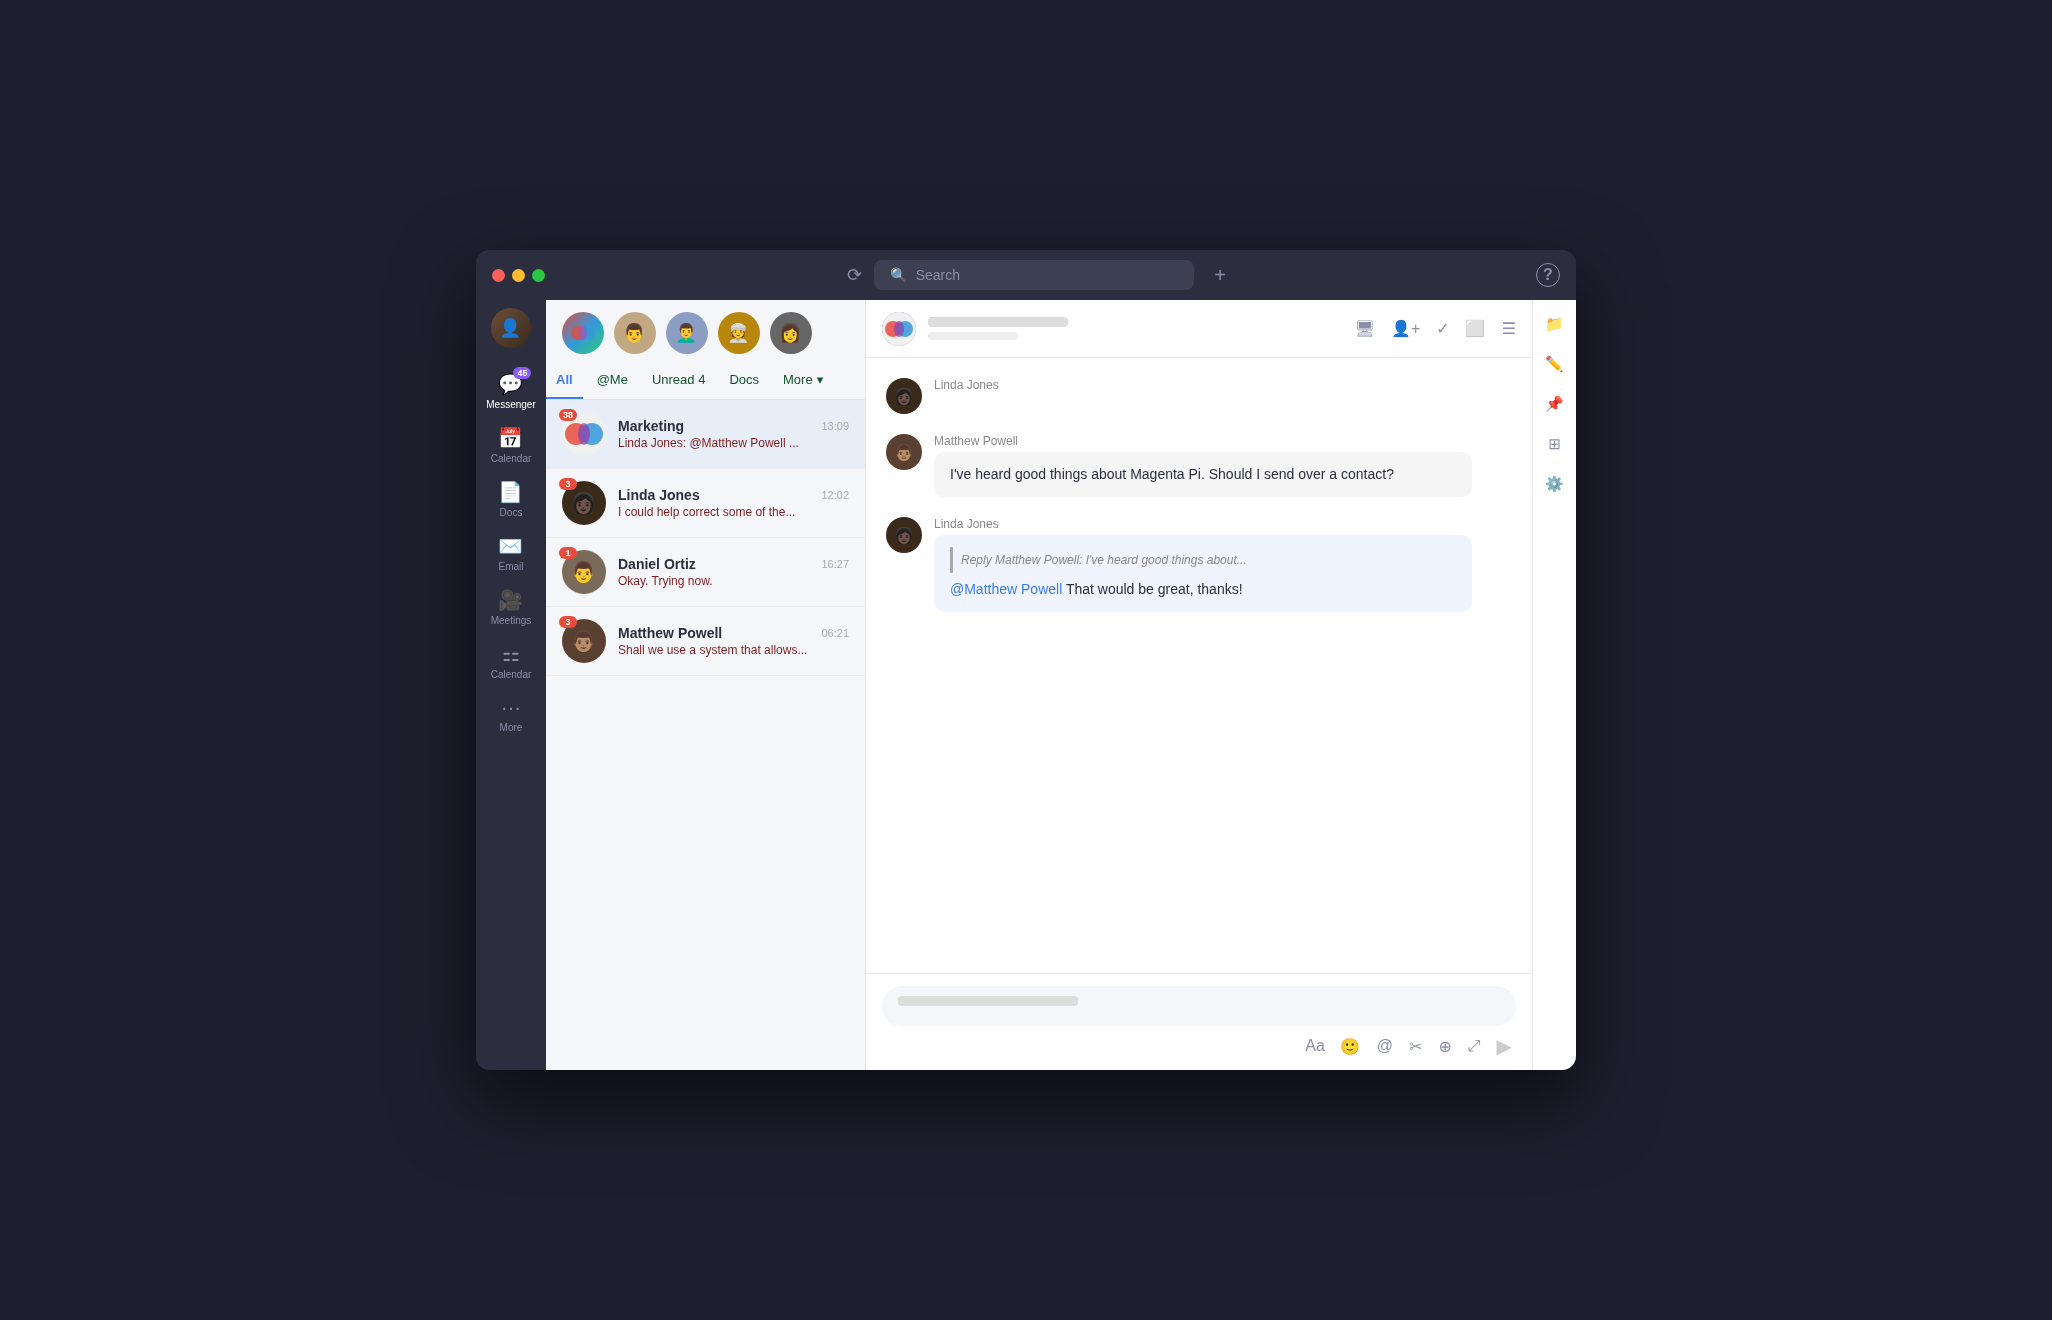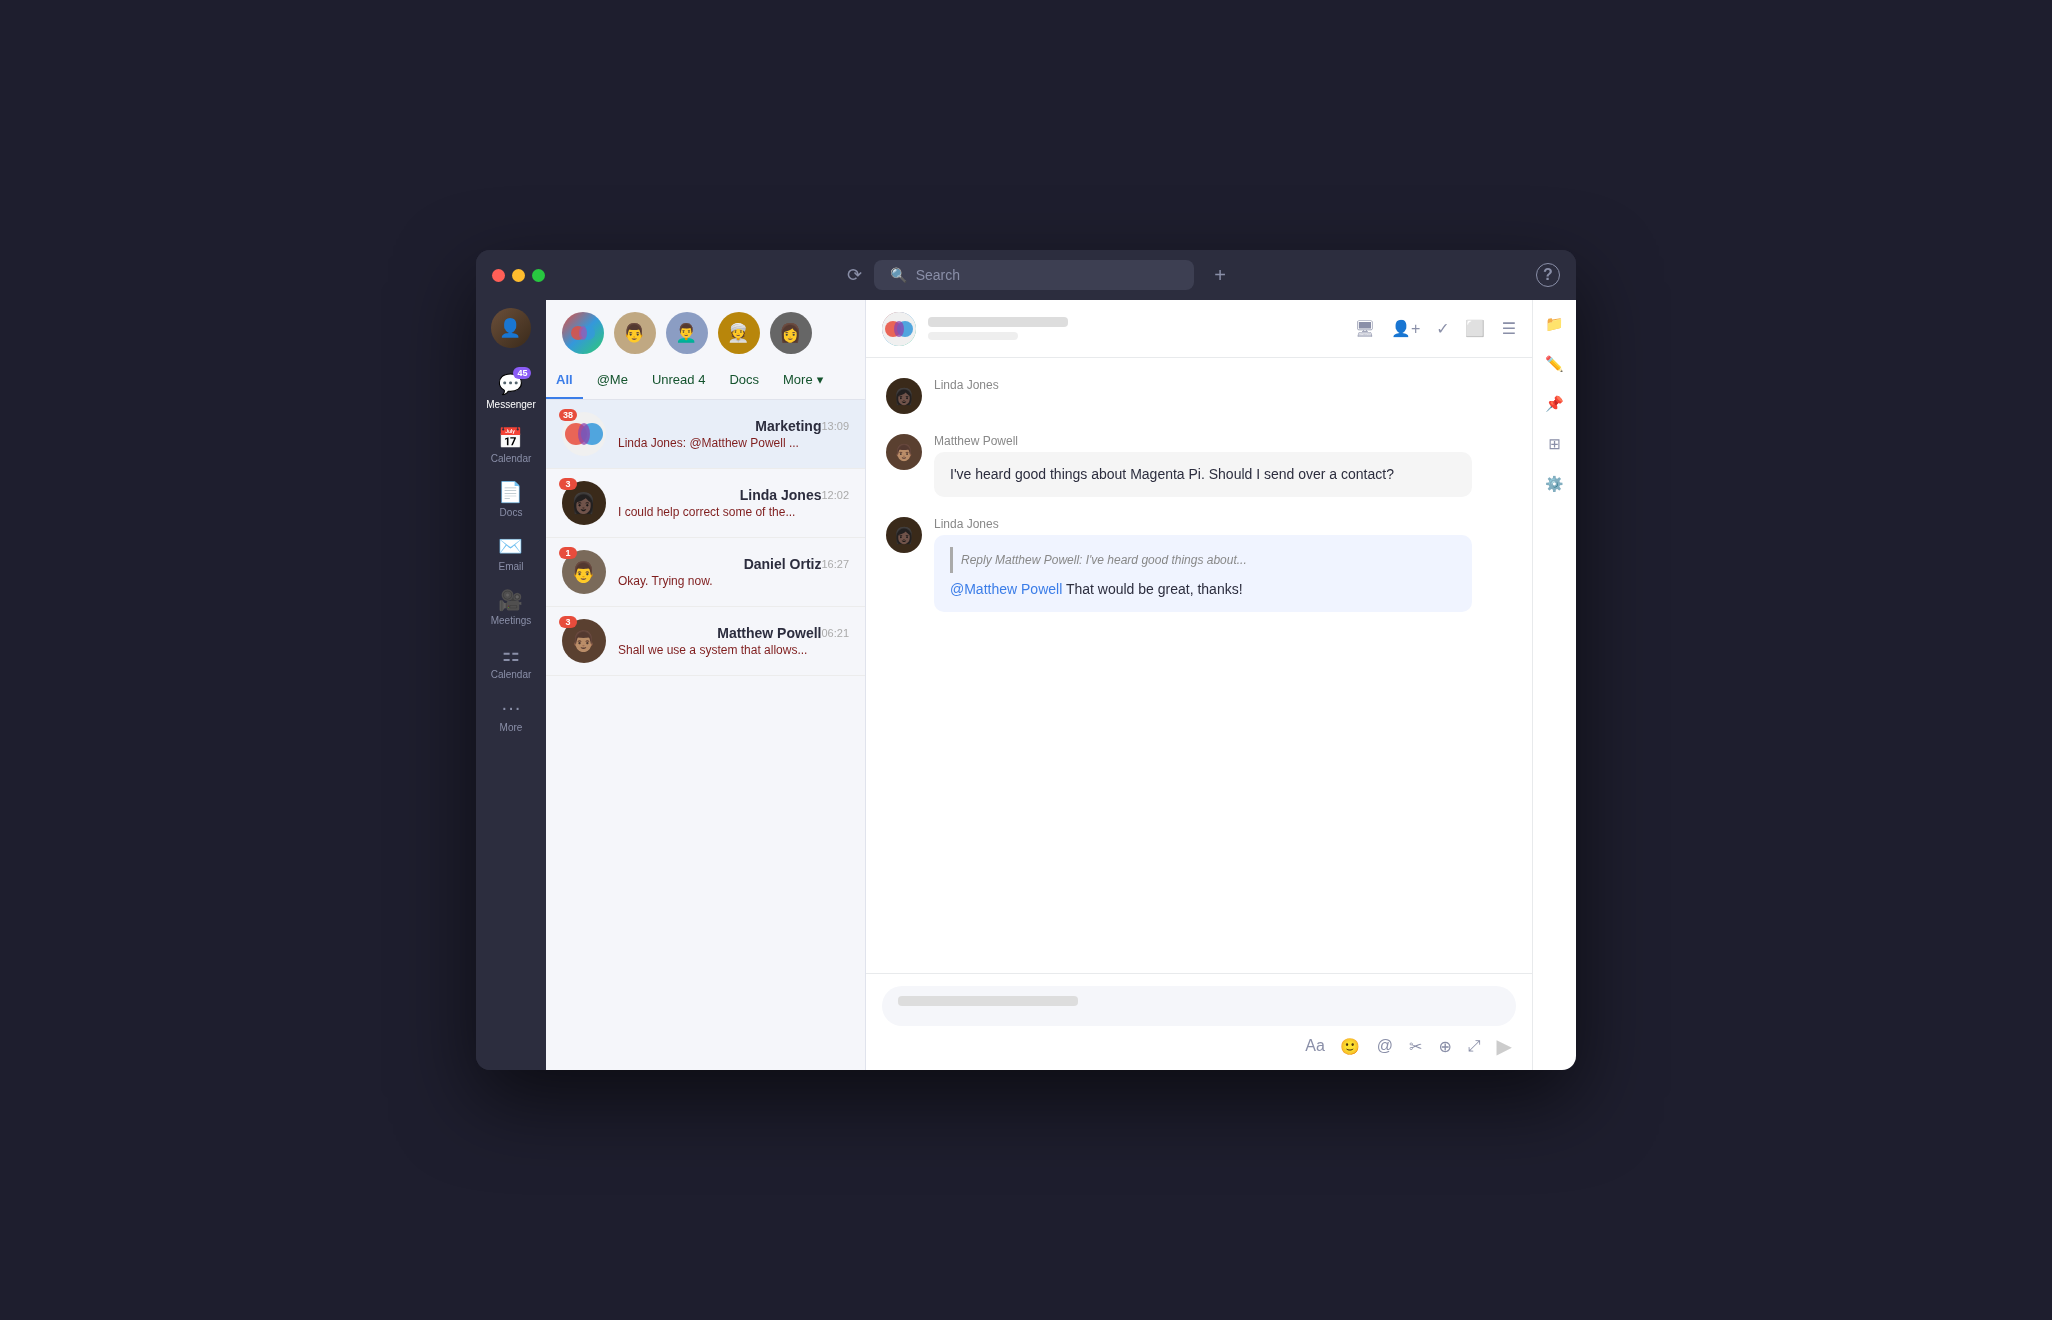--- a/index.html
+++ b/index.html
@@ -256,21 +256,21 @@
       padding: 1px 4px;
       min-width: 18px;
       text-align: center;
     }
     .conv-info {
       flex: 1;
       overflow: hidden;
     }
     .conv-header {
       display: flex;
-      justify-content: flex-end;
+      justify-content: space-between;
       align-items: center;
     }
     .conv-name {
       font-size: 14px;
       font-weight: 600;
       color: #2c2d3e;
     }
     .conv-time {
       font-size: 11px;
       color: #aaa;

